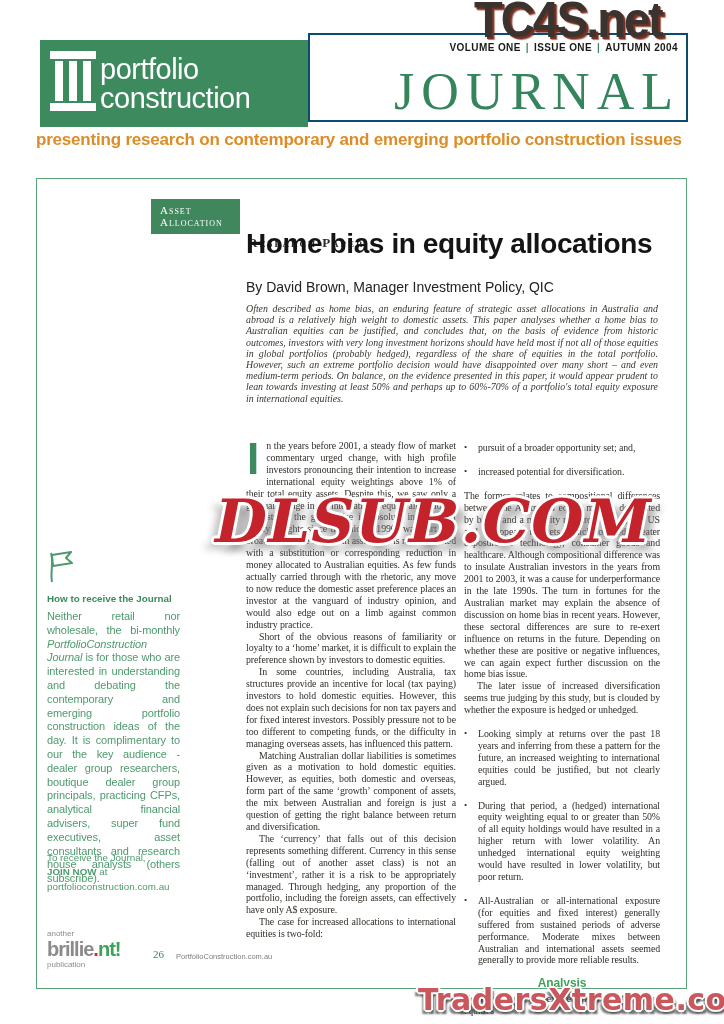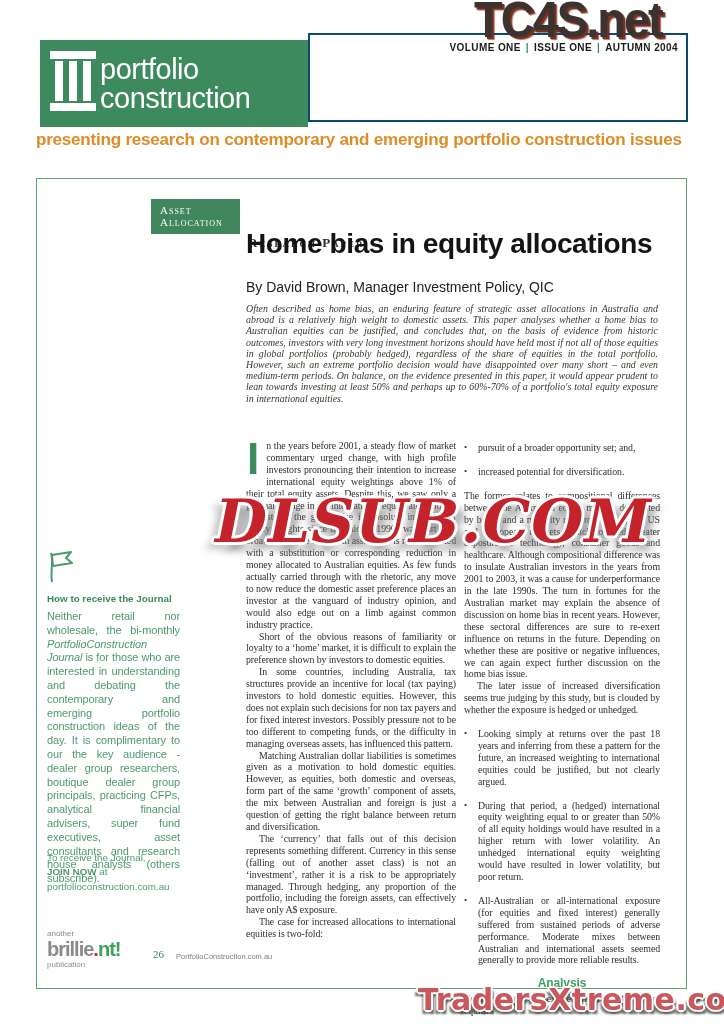--- a/index.html
+++ b/index.html
@@ -149,20 +149,21 @@
   <div class="brand">
     <div>portfolio</div>
     <div>construction</div>
   </div>
 </div>
 
 <div class="mast-white">
   <div class="volume-line">
     <span>VOLUME ONE</span><span class="sep">|</span><span>ISSUE ONE</span><span class="sep">|</span><span>AUTUMN 2004</span>
   </div>
+  <div class="journal-word">JOURNAL</div>
 </div>
 
 <div class="tagline">presenting research on contemporary and emerging portfolio construction issues</div>
 
 <div class="page-frame"></div>
 
 <div class="section-box">
   <div>Asset</div>
   <div>Allocation</div>
 </div>

